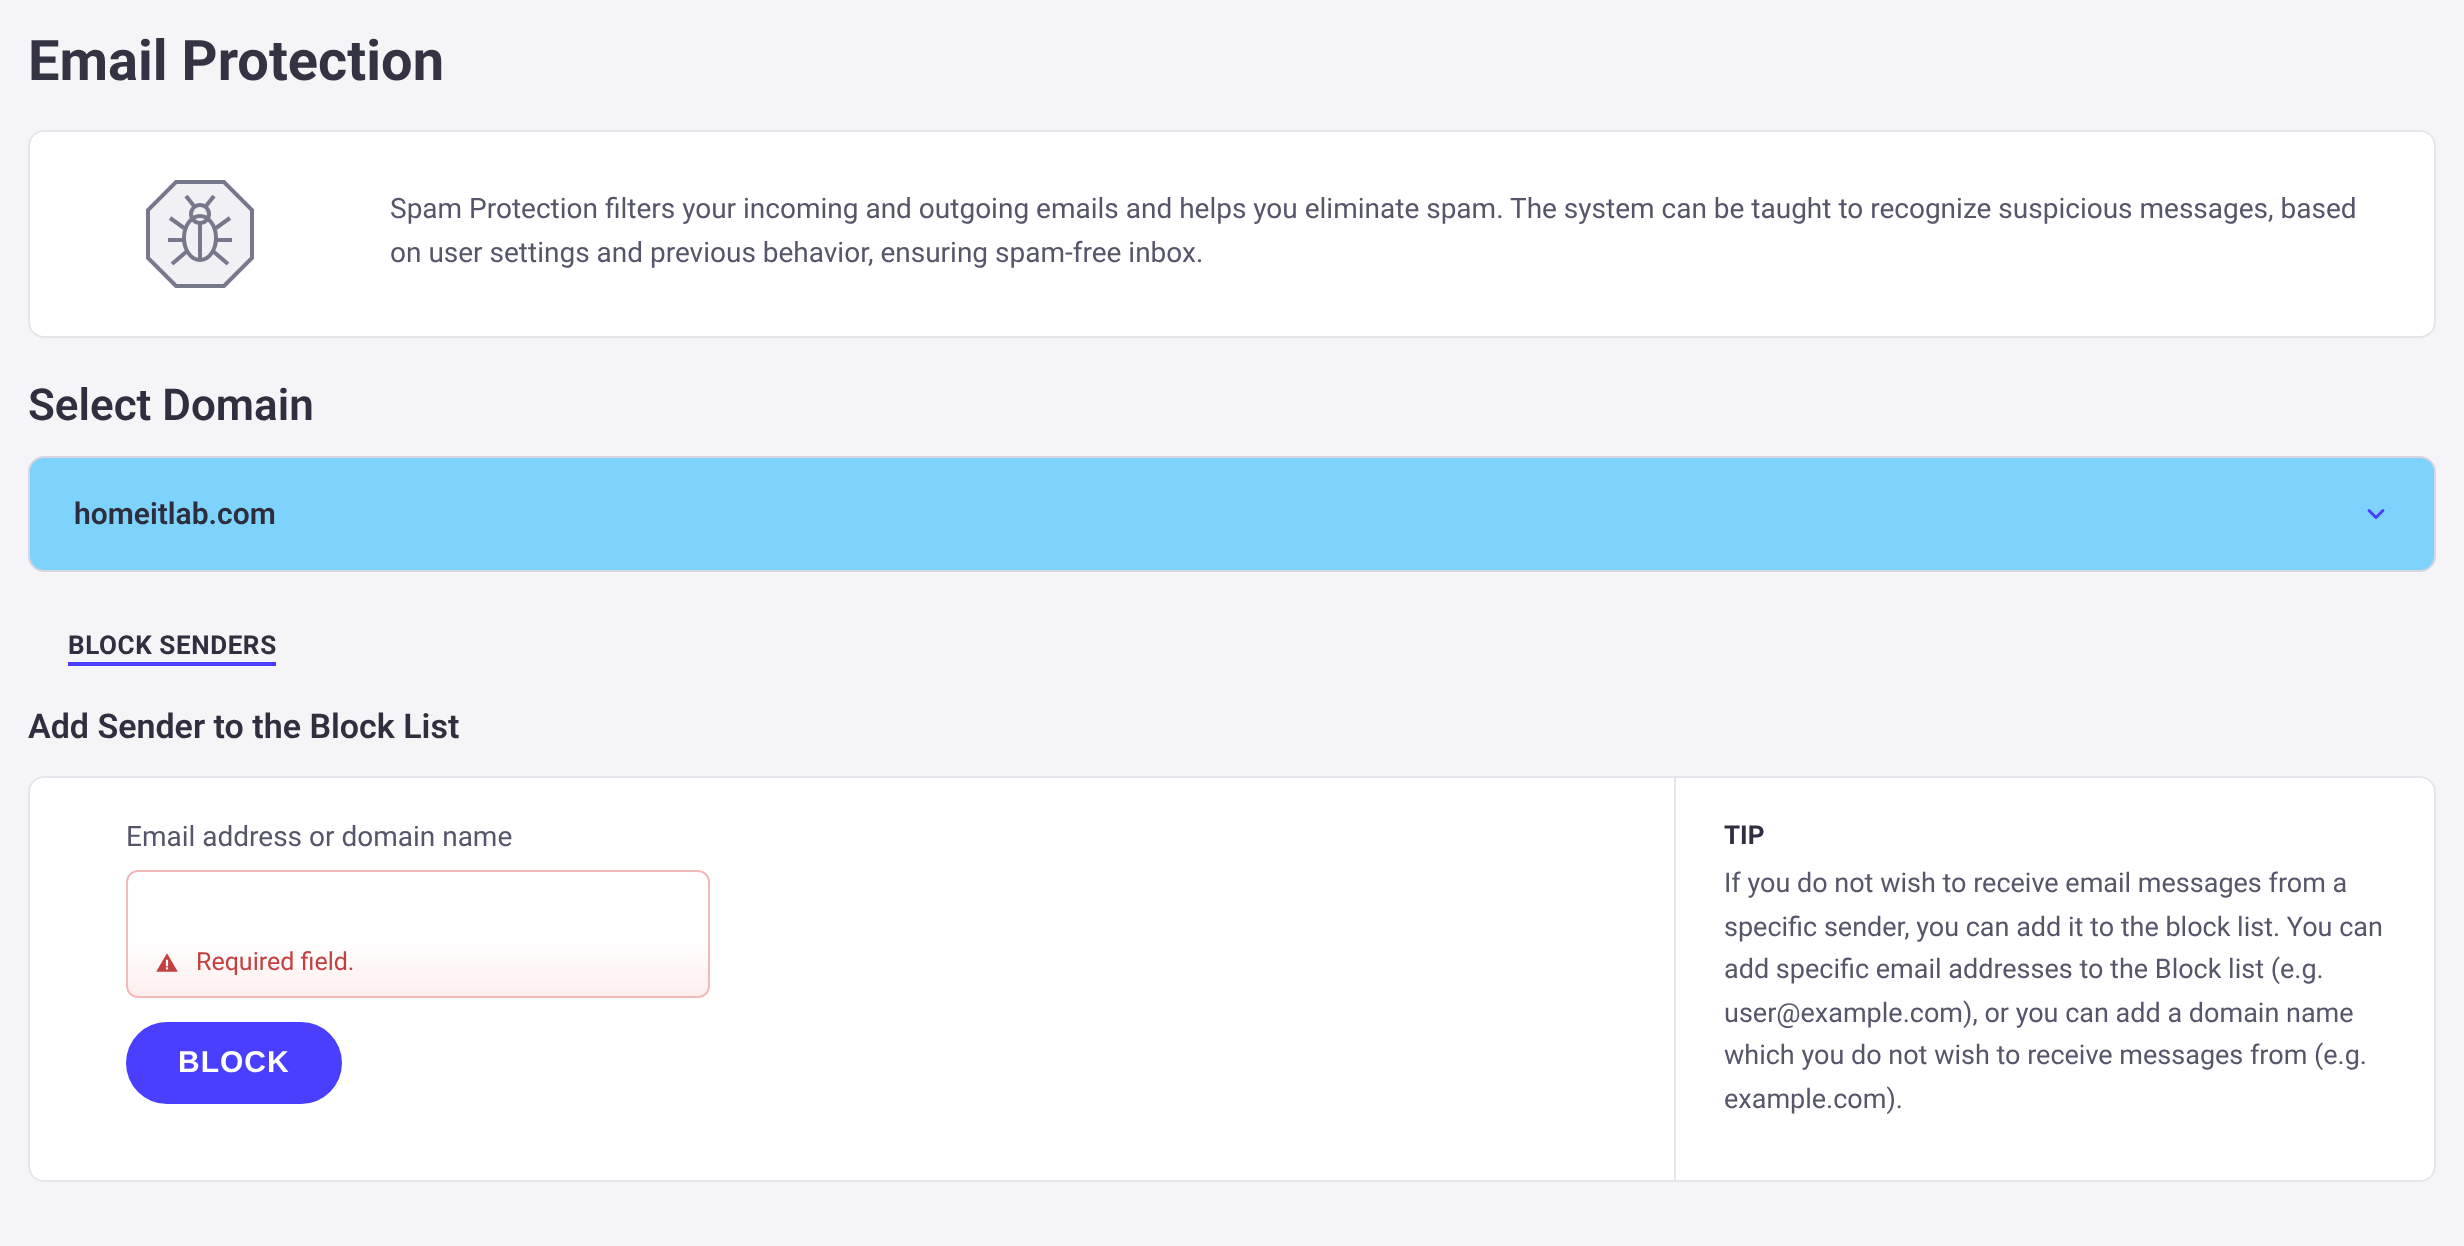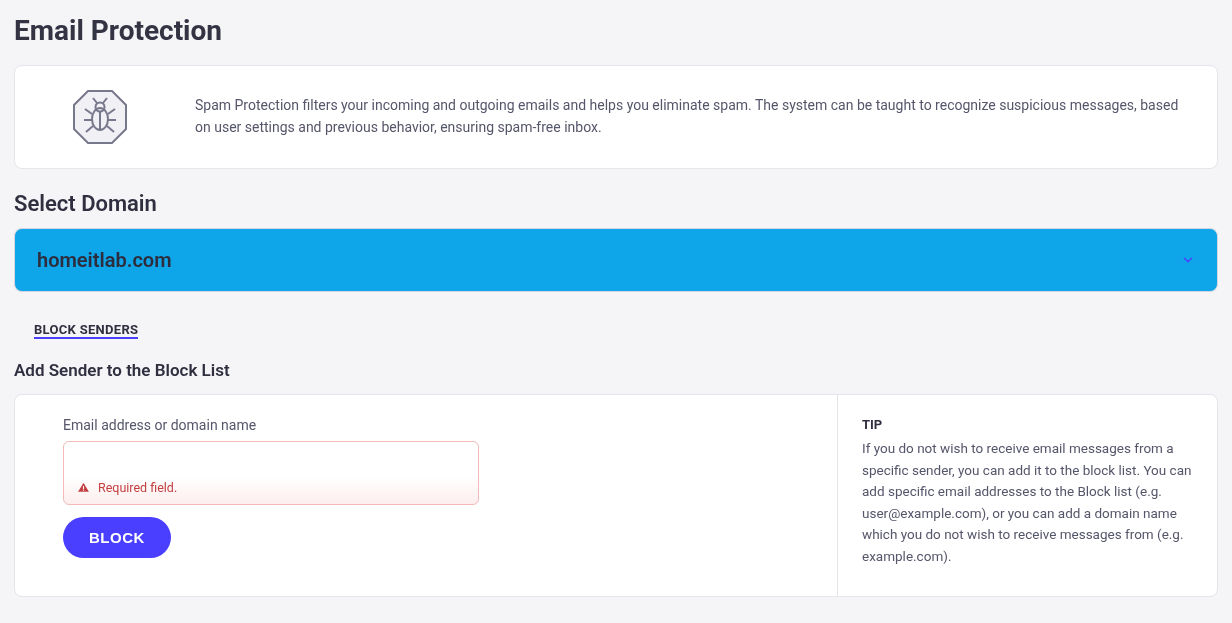--- a/index.html
+++ b/index.html
@@ -42,25 +42,25 @@
       font-weight: 600;
       color: #2f2f40;
       margin-bottom: 12px;
     }
     .select-wrap {
       position: relative;
       margin-bottom: 30px;
     }
     .select-input {
       width: 100%;
-      background: #0ea5e9;
+      background: #7dd3fc;
       border: 1px solid #d6d6e0;
       border-radius: 8px;
       padding: 19px 22px;
-      font-size: 20px;
+      font-size: 15px;
       font-weight: 600;
       color: #2d2d3d;
       cursor: pointer;
       display: flex;
       align-items: center;
       justify-content: space-between;
     }
     .chevron {
       width: 14px;
       height: 14px;
@@ -107,21 +107,21 @@
       border-left: 1px solid #e5e5ec;
       padding: 22px 24px 28px;
     }
     .field-label {
       font-size: 14px;
       color: #55566a;
       margin-bottom: 8px;
     }
     .field-wrap {
       position: relative;
-      width: 416px;
+      width: 292px;
       margin-bottom: 6px;
     }
     .text-input {
       width: 100%;
       height: 64px;
       border: 1px solid #f2b9b9;
       border-radius: 6px;
       padding: 10px 14px 30px;
       font-size: 14px;
       background: linear-gradient(#fff 0%, #fff 55%, #fdeeee 100%);

